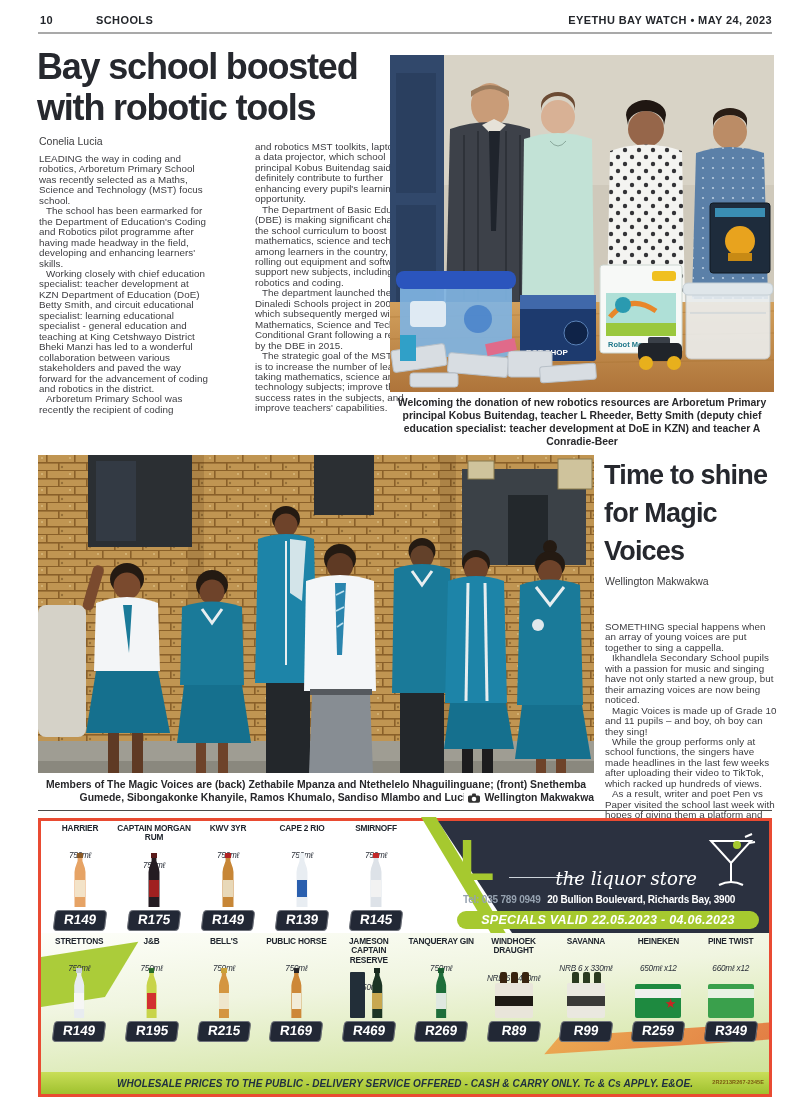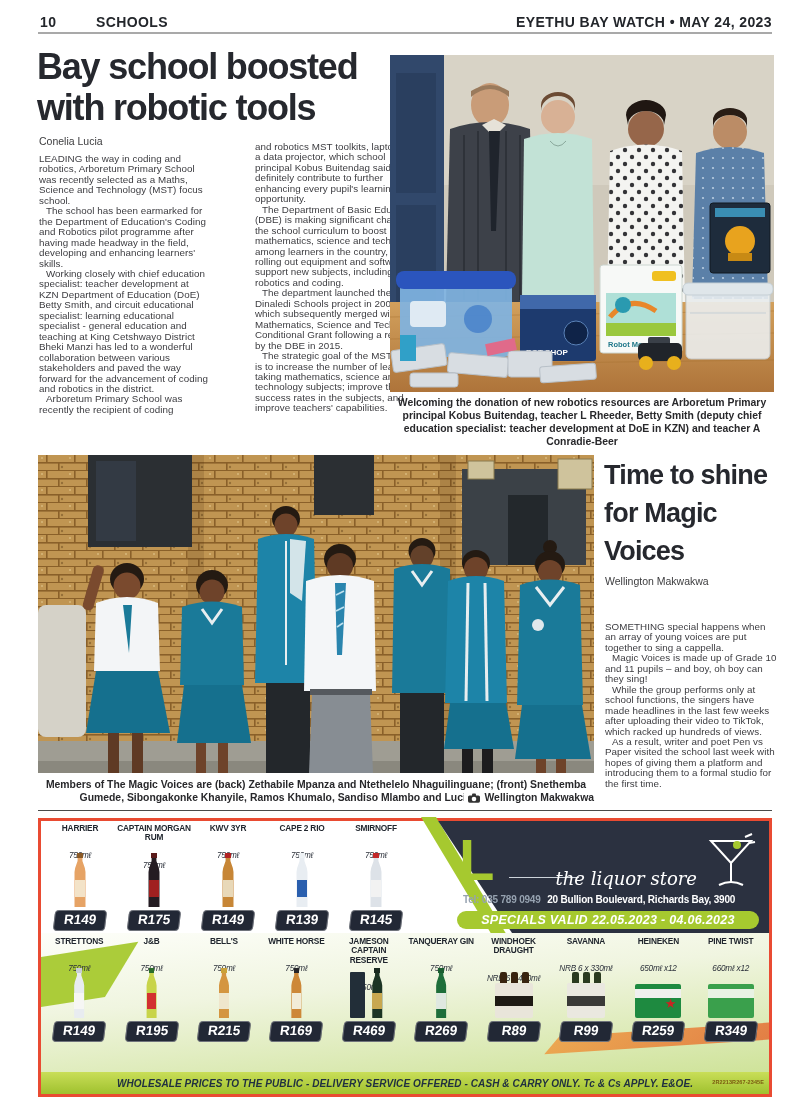--- a/index.html
+++ b/index.html
@@ -1,21 +1,21 @@
 <!DOCTYPE html>
 <html><head>
 <meta charset="utf-8">
 <style>
   html,body{margin:0;padding:0;}
   body{width:806px;height:1113px;background:#ffffff;position:relative;
        font-family:"Liberation Sans","DejaVu Sans",sans-serif;color:#222;overflow:hidden;}
   .abs{position:absolute;}
 
   
-  .hdr{font-size:14px;font-weight:bold;color:#23262b;letter-spacing:.4px;}
+  .hdr{font-size:11px;font-weight:bold;color:#23262b;letter-spacing:.4px;}
   .page-num{left:40px;top:14px;}
   .section-lbl{left:96px;top:14px;}
   .masthead{right:34px;top:14px;text-align:right;}
   .hrule{left:38px;right:34px;height:2px;background:#a9a9a9;top:32px;}
   .hrule2{left:38px;right:34px;height:1px;background:#4a4a4a;top:810px;}
 
   
   .headline1{left:37px;top:46px;width:356px;font-size:36px;line-height:41px;font-weight:bold;
              color:#26282e;letter-spacing:-1.2px;}
   .byline{font-size:10.5px;color:#3c3c3e;}
@@ -356,20 +356,21 @@
         <circle cx="6" cy="6" r="2.3" fill="#fff"></circle>
       </svg>
       <span>Wellington Makwakwa</span>
     </span>
   </div>
 
   <h2 class="abs headline2" style="margin:0">Time to shine for Magic Voices</h2>
   <div class="abs byline byline2">Wellington Makwakwa</div>
   <div class="abs bodycol col3">
       <p>SOMETHING special happens when an array of young voices are put together to sing a cappella.</p>
+      <p>Ikhandlela Secondary School pupils with a passion for music and singing have not only started a new group, but their amazing voices are now being noticed.</p>
       <p>Magic Voices is made up of Grade 10 and 11 pupils – and boy, oh boy can they sing!</p>
       <p>While the group performs only at school functions, the singers have made headlines in the last few weeks after uploading their video to TikTok, which racked up hundreds of views.</p>
       <p>As a result, writer and poet Pen vs Paper visited the school last week with hopes of giving them a platform and introducing them to a formal studio for the first time.</p>
     </div>
 
   <div class="abs hrule2"></div>
 
   <div class="abs ad">
     <div class="ad-top">
       <div class="ad-products-top">
@@ -547,21 +548,21 @@
                 </div>
               </div>
             </div>
     <div class="p-price">
               <span>R215</span>
             </div>
   </div>
 
   <div class="product-card">
     <div class="p-label">
-      <span class="p-name">WHITE HORSE</span>
+      <span class="p-name">PUBLIC HORSE</span>
       <span class="p-size">750mℓ</span>
     </div>
     <div class="p-visual">
               <div class="pv-bottle">
                 <div class="bottle">
                   <div class="b-shape" style="background: rgb(205, 136, 56);"></div>
                   <div class="b-cap" style="background: rgb(38, 38, 42);"></div>
                   <div class="b-label" style="background: rgb(242, 236, 216);"></div>
                 </div>
               </div>

